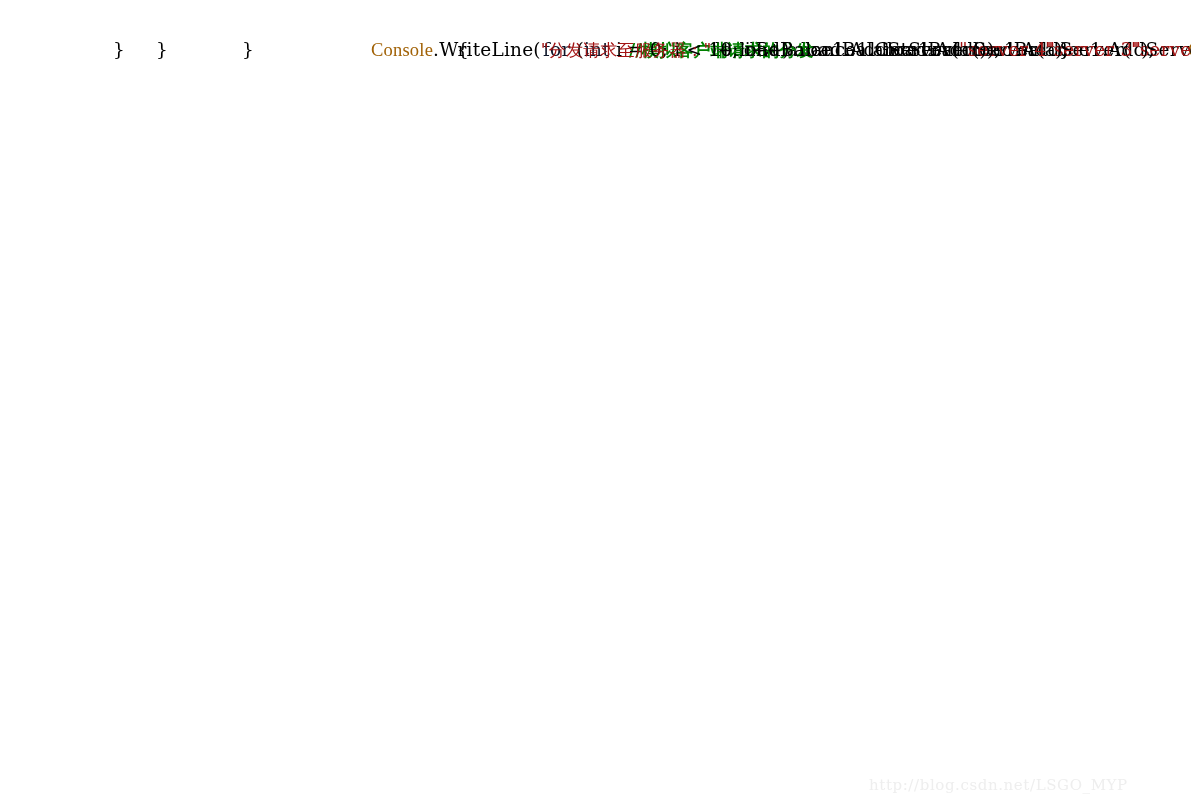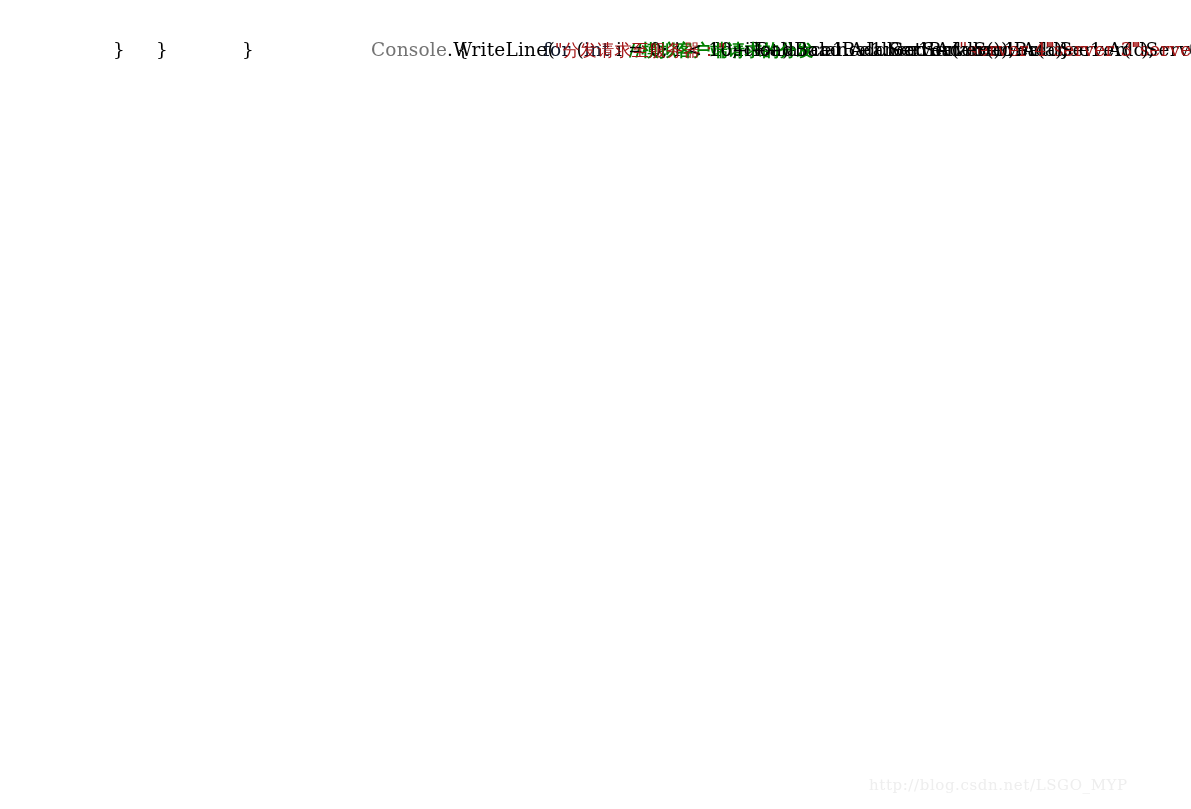--- a/index.html
+++ b/index.html
@@ -34,21 +34,21 @@
     height: 31.2px;
     line-height: 31.2px;
     white-space: pre;
     font-family: "DejaVu Serif", "Liberation Serif", serif;
     font-size: 18.5px;
     letter-spacing: 0.2px;
     color: #000000;
   }
   .tok { white-space: pre; }
   .kw   { color: #0f172a; }
-  .type { color: #737373; }
+  .type { color: #a16207; font-family: Liberation Serif, serif; }
   .str  { color: #a31515; }
   .cmt  { color: #008000; font-weight: bold; }
   .plain{ color: #000000; }
   .cjk {
     font-family: "DejaVu Sans", "Liberation Sans", sans-serif;
     font-size: 17px;
   }
   #watermark {
     position: absolute;
     left: 869px;

